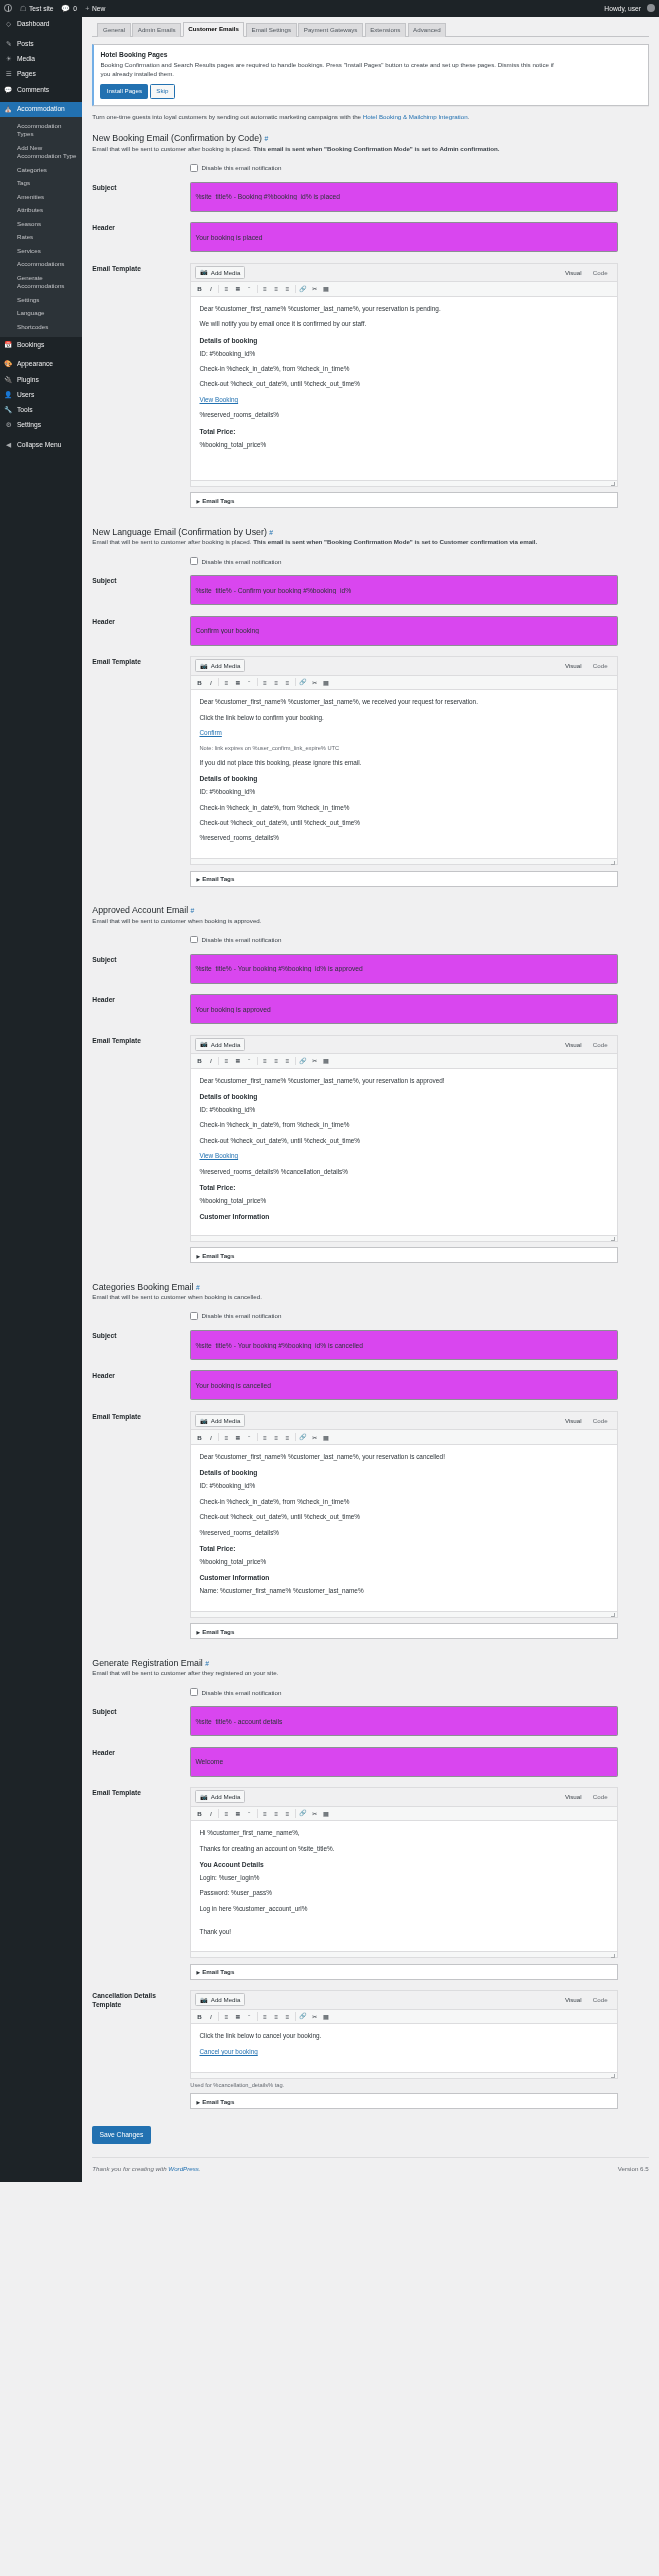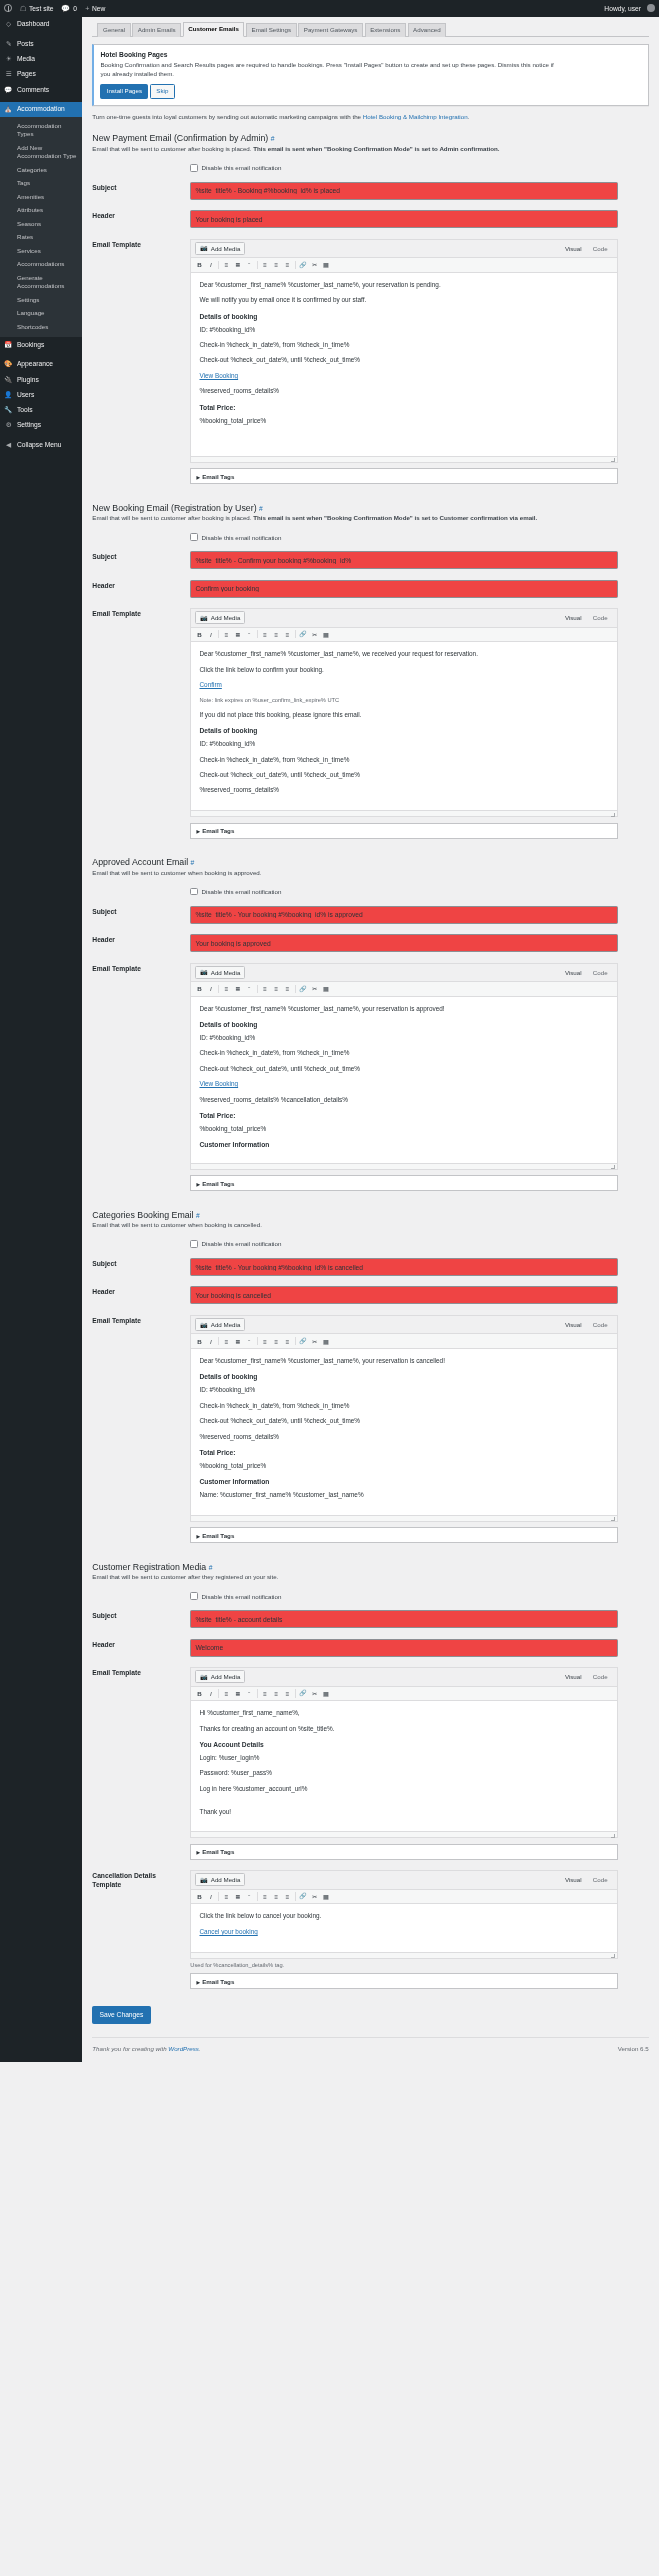--- a/index.html
+++ b/index.html
@@ -173,24 +173,24 @@
   .form-table td { padding:5.2px 0 5.2px 0; }
   .chk-row { display:flex; align-items:center; gap:3.6px; padding-top:1.5px; }
   input[type=checkbox] {
     width:7.7px;height:7.7px;margin:0;border:0.5px solid #8c8f94;background:#fff;border-radius:1.5px;
     appearance:none;-webkit-appearance:none;
   }
   .chk-label { font-size:6.2px; color:#3c434a; }
   .txt {
     width:428px;
     max-width:100%;
-    height:18px;
+    height:30px;
     border:0.5px solid #8c8f94;
     border-radius:1.5px;
-    background:#ef4444;
+    background:#d946ef;
     font-size:6.7px;
     color:#2c3338;
     padding:0 4.1px;
     font-family:"Liberation Sans", sans-serif;
   }
   
   .editor-wrap { width:428px; max-width:100%; }
   .editor-toolbar-top {
     background:#f0f0f1;
     border:0.5px solid #dcdcde;
@@ -425,21 +425,21 @@
       <div class="notice-text">Booking Confirmation and Search Results pages are required to handle bookings. Press "Install Pages" button to create and set up these pages. Dismiss this notice if you already installed them.</div>
       <span class="btn btn-primary">Install Pages</span>
       <span class="btn btn-secondary">Skip</span>
     </div>
 
     <div class="intro-line">
       <span>Turn one-time guests into loyal customers by sending out automatic marketing campaigns with the </span><a href="#">Hotel Booking &amp; Mailchimp Integration</a><span>.</span>
     </div>
 
     <h2 class="section-title">
-      <span>New Payment Email (Confirmation by Admin)</span>
+      <span>New Booking Email (Confirmation by Code)</span>
       <span class="anchor">#</span>
     </h2>
     <div class="section-desc">
       <span>Email that will be sent to customer after booking is placed. </span><b>This email is sent when "Booking Confirmation Mode" is set to Admin confirmation.</b>
     </div>
     <table class="form-table">
       <tbody>
           <tr>
         <th></th>
         <td>
@@ -512,21 +512,21 @@
           </div>
           <div class="email-tags">
             <span class="arrow">▶</span><span>Email Tags</span>
           </div>
         </td>
       </tr>
     </tbody>
       </table>
 
     <h2 class="section-title">
-      <span>New Booking Email (Registration by User)</span>
+      <span>New Language Email (Confirmation by User)</span>
       <span class="anchor">#</span>
     </h2>
     <div class="section-desc">
       <span>Email that will be sent to customer after booking is placed. </span><b>This email is sent when "Booking Confirmation Mode" is set to Customer confirmation via email.</b>
     </div>
     <table class="form-table">
       <tbody>
           <tr>
         <th></th>
         <td>
@@ -770,21 +770,21 @@
           </div>
           <div class="email-tags">
             <span class="arrow">▶</span><span>Email Tags</span>
           </div>
         </td>
       </tr>
     </tbody>
       </table>
 
     <h2 class="section-title">
-      <span>Customer Registration Media</span>
+      <span>Generate Registration Email</span>
       <span class="anchor">#</span>
     </h2>
     <div class="section-desc">
       <span>Email that will be sent to customer after they registered on your site.</span>
     </div>
     <table class="form-table">
       <tbody>
           <tr>
         <th></th>
         <td>

